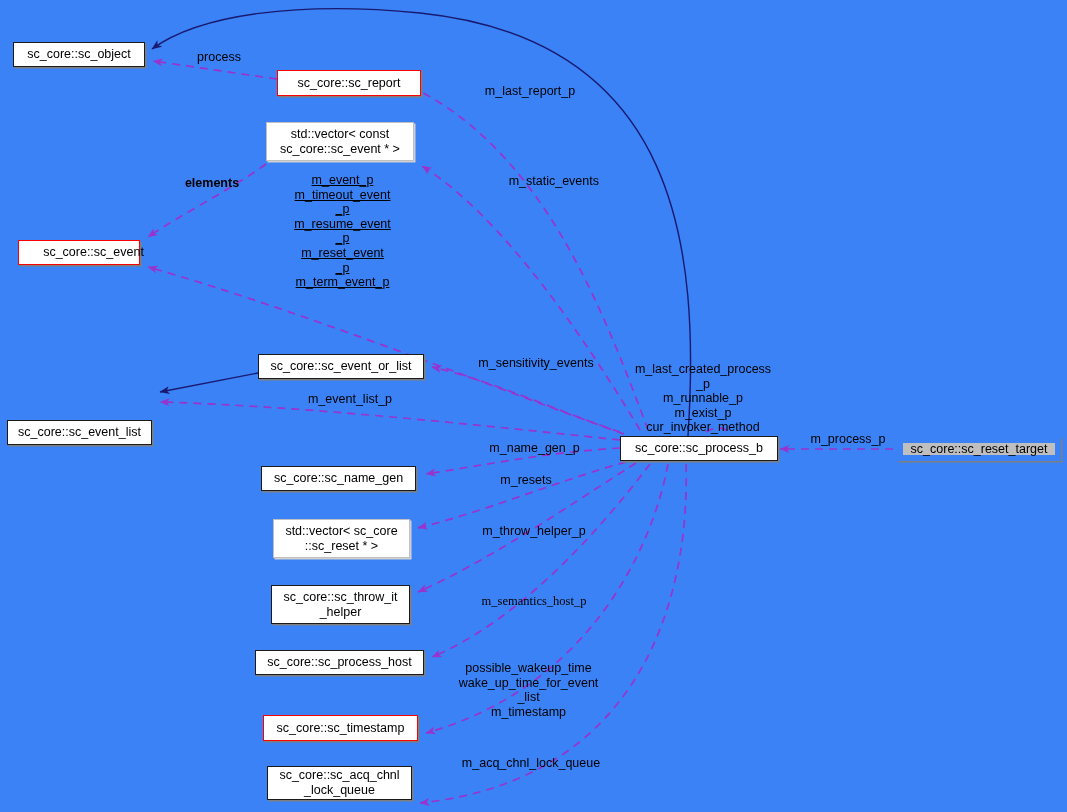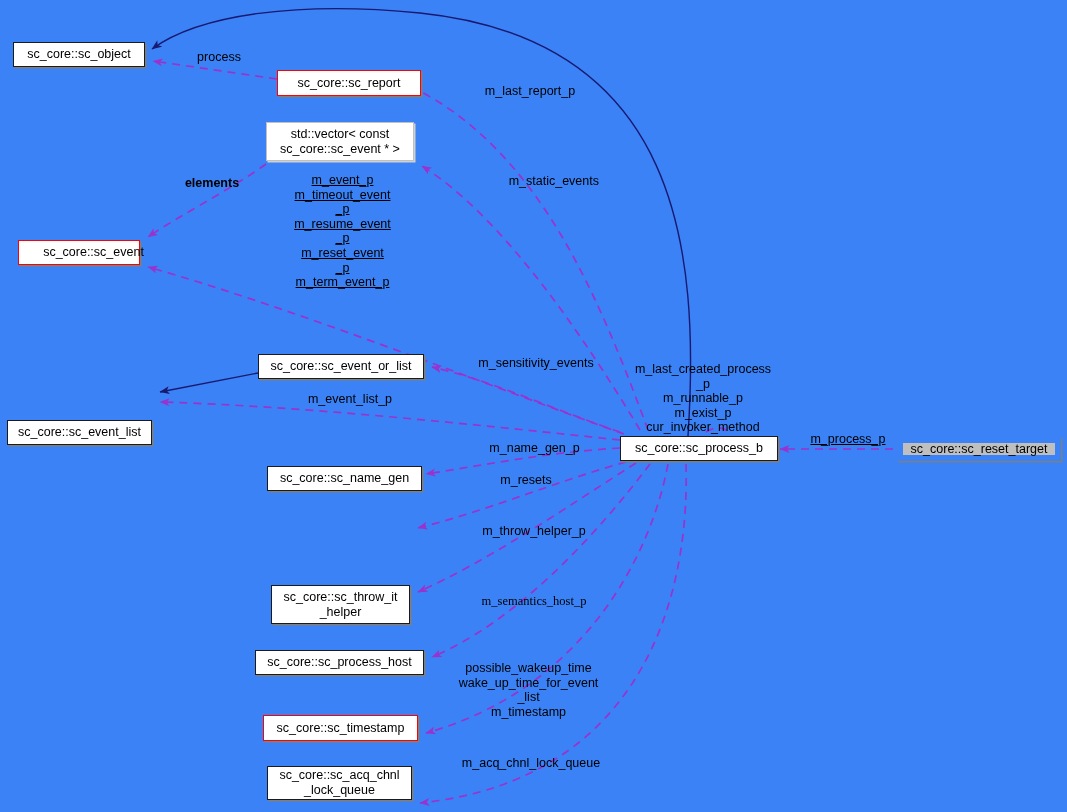--- a/index.html
+++ b/index.html
@@ -142,24 +142,28 @@
   </div>
 
   <div class="node solid-black" style="left:620px; top:436px; width:158px; height:25px;">
     <span>sc_core::sc_process_b</span>
   </div>
 
   <div class="node filled" style="left:897px; top:437px; width:164px; height:24px;">
     <span>sc_core::sc_reset_target</span>
   </div>
 
-  <div class="node solid-black" style="left:267px; top:466px; width:155px; height:25px;">
+  <div class="node solid-black" style="left:261px; top:466px; width:155px; height:25px;">
     <span>sc_core::sc_name_gen</span>
   </div>
 
+  <div class="node gray-soft" style="left:273px; top:519px; width:137px; height:39px;">
+    <span>std::vector&lt; sc_core
+::sc_reset * &gt;</span>
+  </div>
 
   <div class="node solid-black" style="left:271px; top:585px; width:139px; height:39px;">
     <span>sc_core::sc_throw_it
 _helper</span>
   </div>
 
   <div class="node solid-black" style="left:255px; top:650px; width:169px; height:25px;">
     <span>sc_core::sc_process_host</span>
   </div>
 
@@ -195,21 +199,21 @@
 m_exist_p
 cur_invoker_method
 handle</div>
 
   <div class="edge-label" style="left:458px; top:356px; width:156px;">m_sensitivity_events</div>
 
   <div class="edge-label" style="left:293px; top:392px; width:114px;">m_event_list_p</div>
 
   <div class="edge-label" style="left:475px; top:441px; width:119px;">m_name_gen_p</div>
 
-  <div class="edge-label" style="left:797px; top:432px; width:102px;text-decoration:underline;">m_process_p</div>
+  <div class="edge-label" style="left:797px; top:432px; width:102px;">m_process_p</div>
 
   <div class="edge-label" style="left:489px; top:473px; width:74px;">m_resets</div>
 
   <div class="edge-label" style="left:466px; top:524px; width:136px;">m_throw_helper_p</div>
 
   <div class="edge-label" style="left:458px; top:594px; width:152px;font-family:Liberation Serif, serif;">m_semantics_host_p</div>
 
   <div class="edge-label" style="left:443px; top:661px; width:171px;">possible_wakeup_time
 wake_up_time_for_event
 _list

